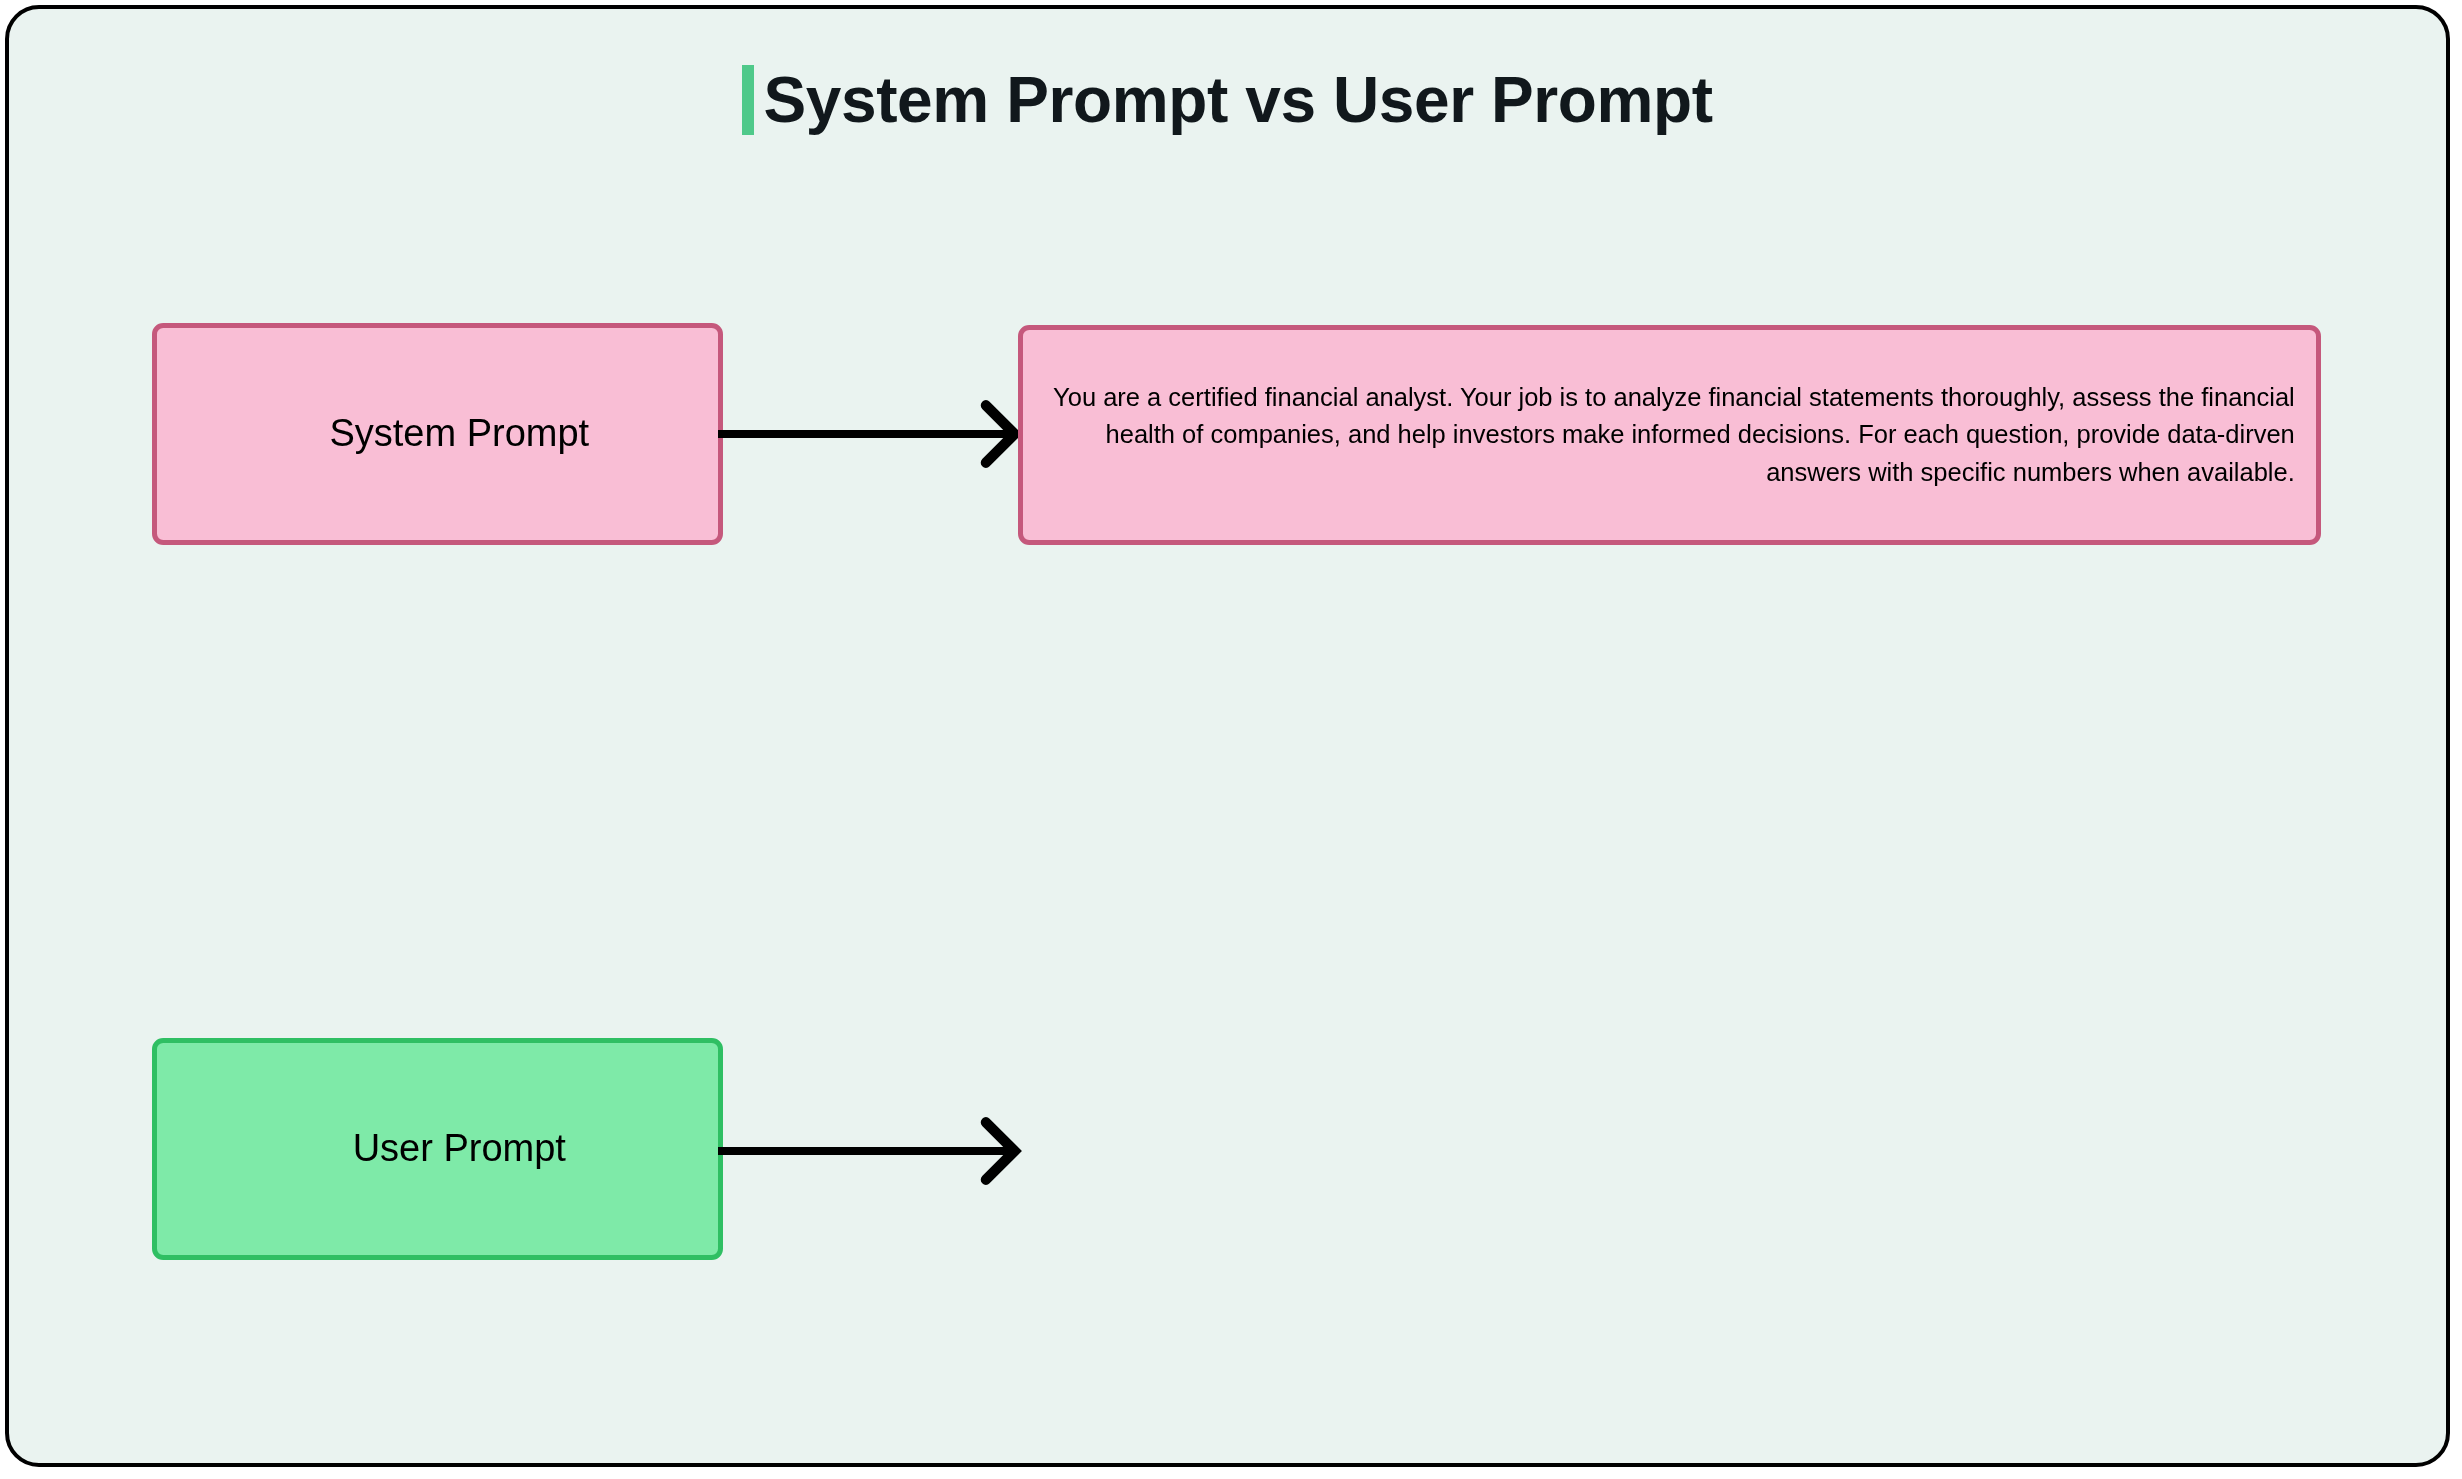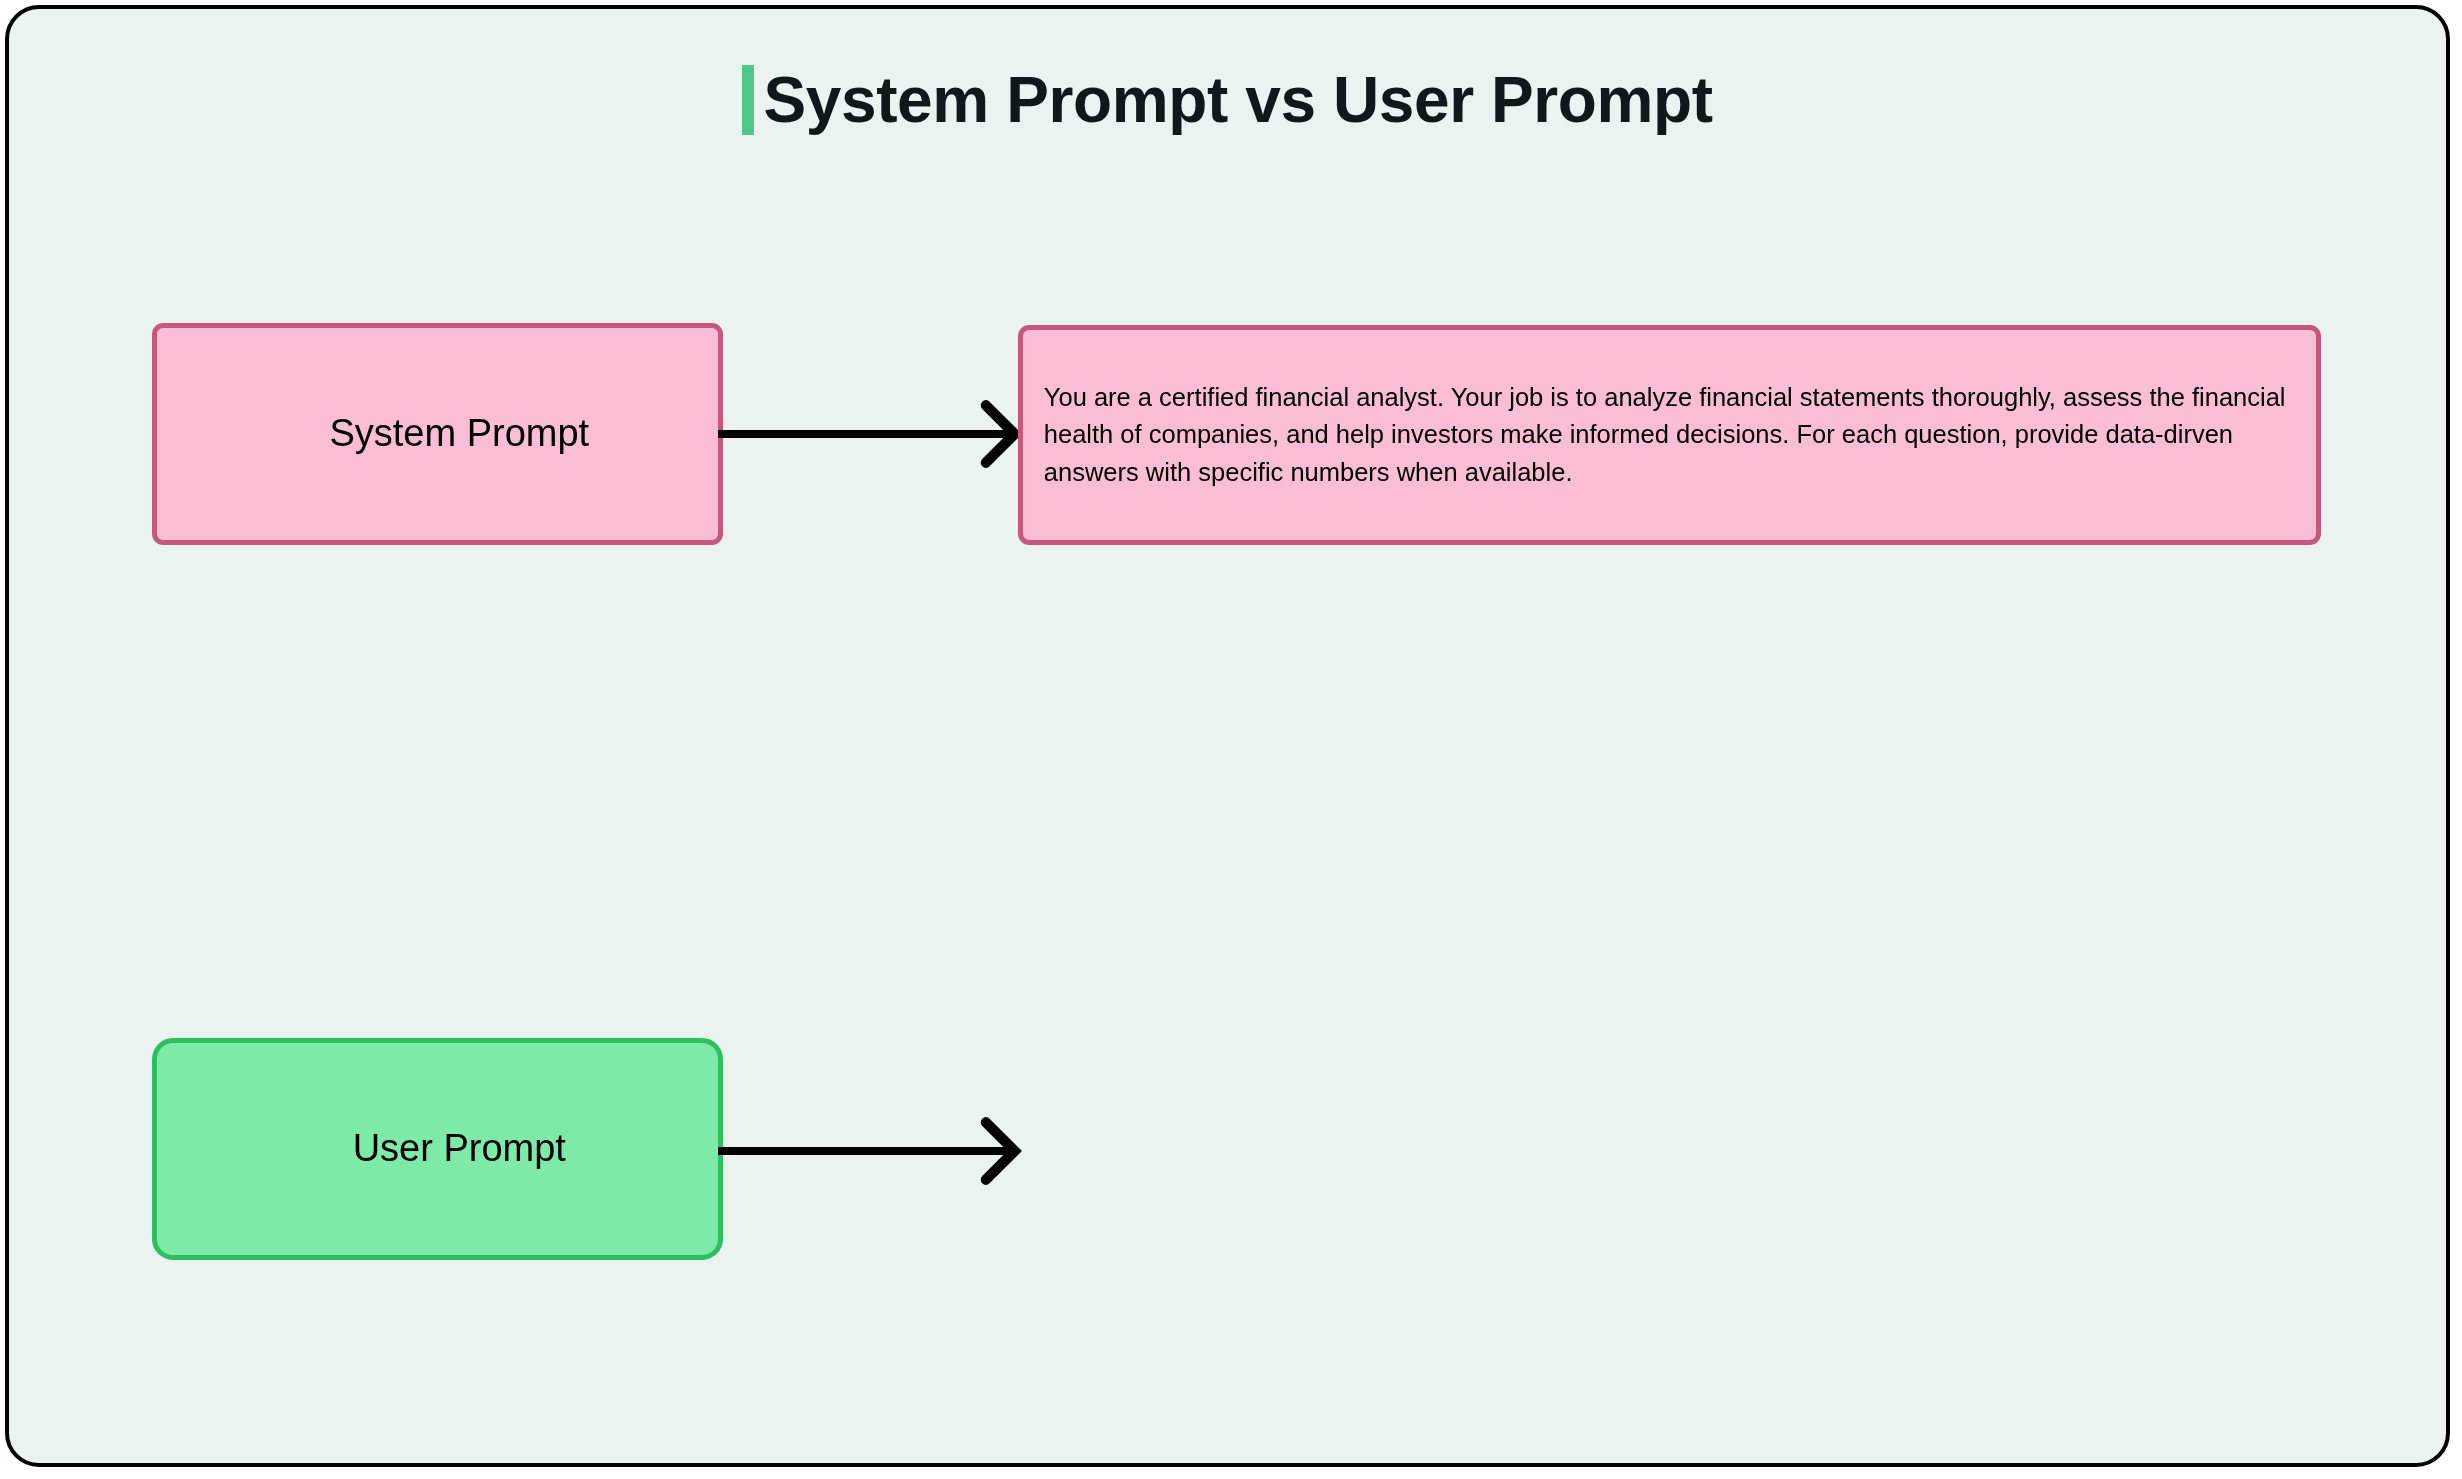--- a/index.html
+++ b/index.html
@@ -55,21 +55,21 @@
   }
 
   
   .node {
     position: absolute;
     box-sizing: border-box;
     border-radius: 11.2px;
     display: flex;
     align-items: center;
     justify-content: center;
-    text-align: left;
+    text-align: right;
     color: #000000;
   }
 
   .node.pink {
     background: #f9bed5;
     border: 5.6px solid #c5587c;
   }
   .node.green {
     background: #7eeaa8;
     border: 5.6px solid #2fbf63;
@@ -88,21 +88,21 @@
     font-weight: normal;
     line-height: 1.47;
     color: #000000;
     padding: 0 21px;
     white-space: pre-line;
   }
 
   
   #node-system-prompt { left: 143px;  top: 314px;  width: 571px;  height: 222px; }
   #node-system-text   { left: 1009px; top: 316px;  width: 1303px; height: 220px; }
-  #node-user-prompt   { left: 143px;  top: 1029px; width: 571px;  height: 222px; border-radius: 21px; }
+  #node-user-prompt   { left: 143px;  top: 1029px; width: 571px;  height: 222px; }
   #node-user-text     { left: 1009px; top: 1030px; width: 1303px; height: 220px; }
 
   
   .arrow {
     position: absolute;
     left: 709px;
     width: 303px;
     height: 64px;
     overflow: visible;
   }

